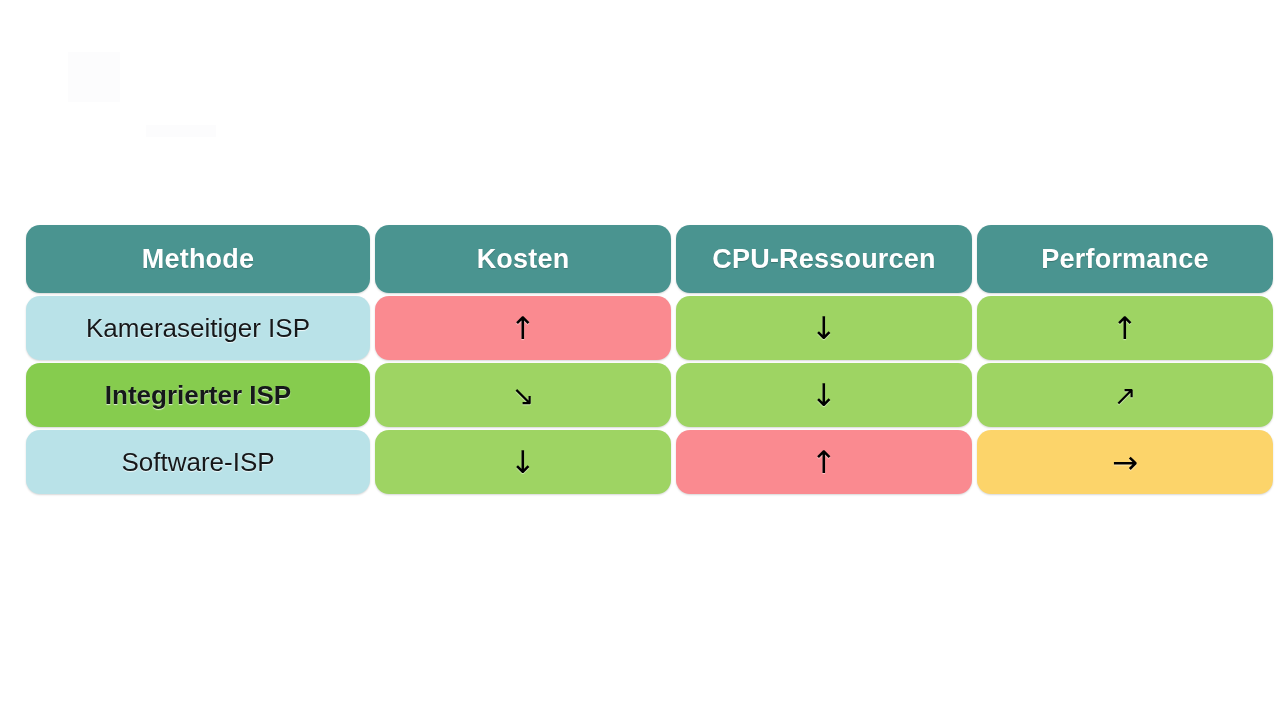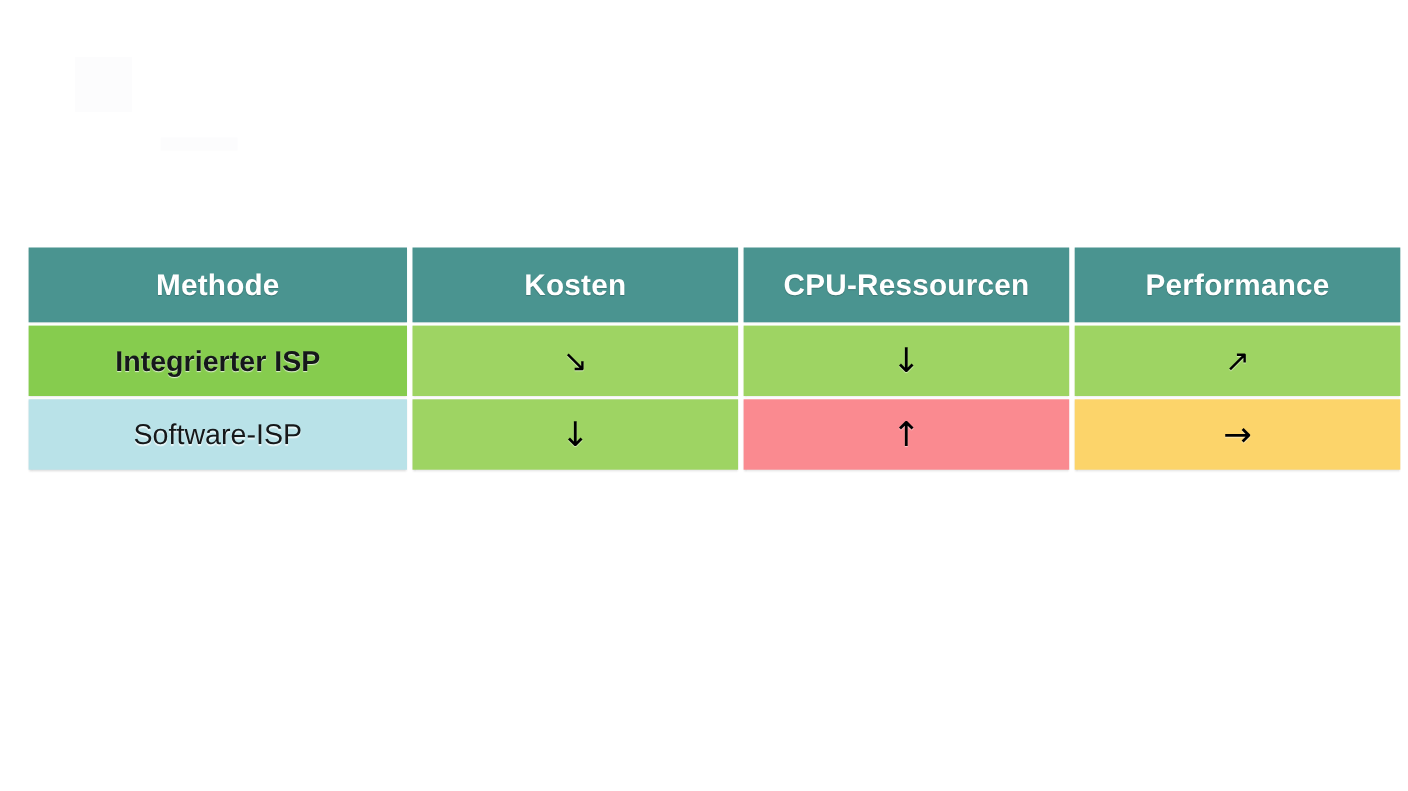--- a/index.html
+++ b/index.html
@@ -46,20 +46,21 @@
   .comparison-table col.c-data   { width: 296px; }
 
   .comparison-table th,
   .comparison-table td {
     padding: 0;
     margin: 0;
     height: 64px;
     text-align: center;
     vertical-align: middle;
     box-shadow: 0 1px 2px rgba(0,0,0,0.16);
+    border-radius: 14px;
   }
 
   .comparison-table thead th {
     height: 68px;
     background: #4a9490;
     color: #ffffff;
     font-size: 27px;
     font-weight: bold;
     letter-spacing: 0.2px;
     text-shadow: 0 1px 1px rgba(0,0,0,0.22);
@@ -110,20 +111,32 @@
     <thead>
       <tr>
         <th>Methode</th>
         <th>Kosten</th>
         <th>CPU-Ressourcen</th>
         <th>Performance</th>
       </tr>
     </thead>
     <tbody>
 
+      <tr>
+        <td class="label-cell">Kameraseitiger ISP</td>
+        <td class="val-bad">
+          <span class="arrow">↑</span>
+        </td>
+        <td class="val-good">
+          <span class="arrow">↓</span>
+        </td>
+        <td class="val-good">
+          <span class="arrow">↑</span>
+        </td>
+      </tr>
 
       <tr>
         <td class="label-cell highlight">Integrierter ISP</td>
         <td class="val-good">
           <span class="arrow small">↘</span>
         </td>
         <td class="val-good">
           <span class="arrow">↓</span>
         </td>
         <td class="val-good">

